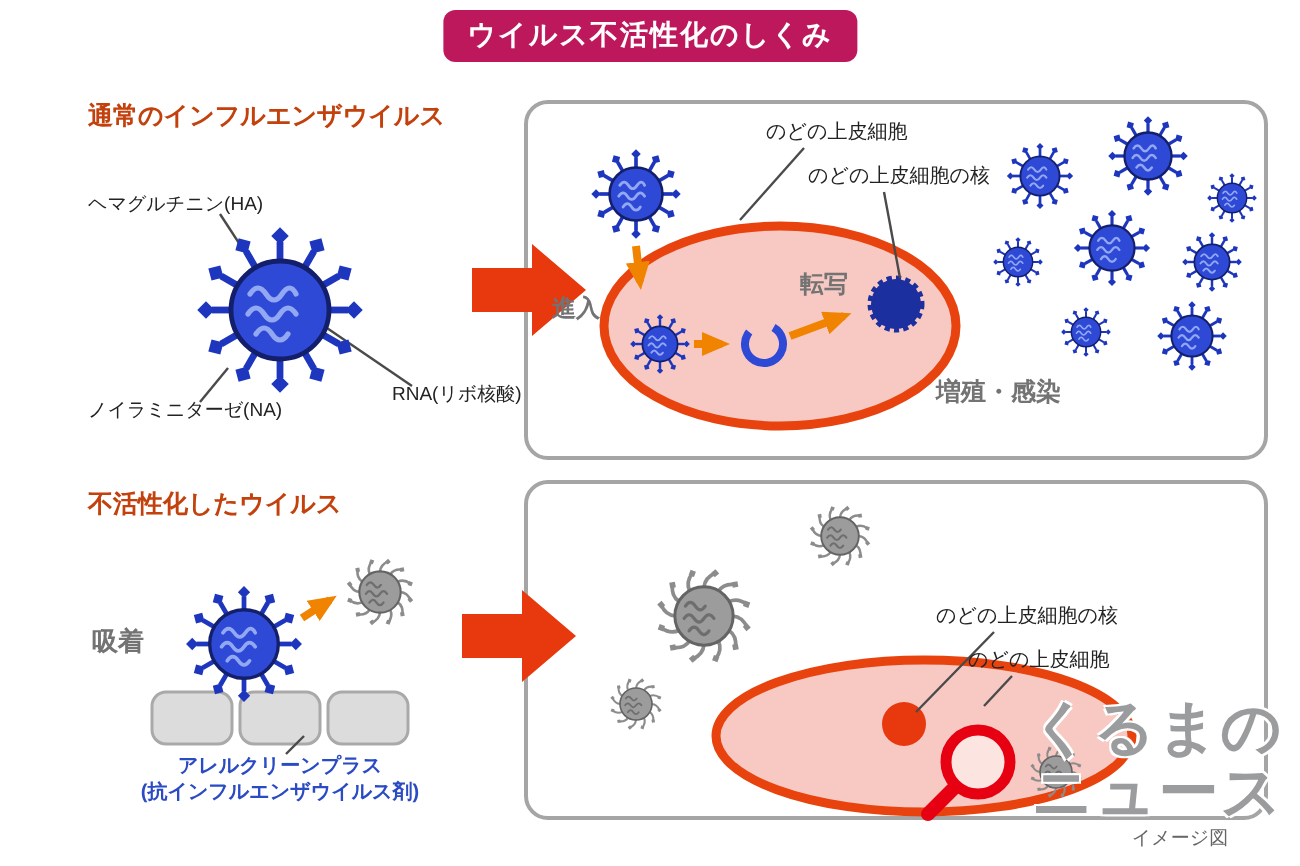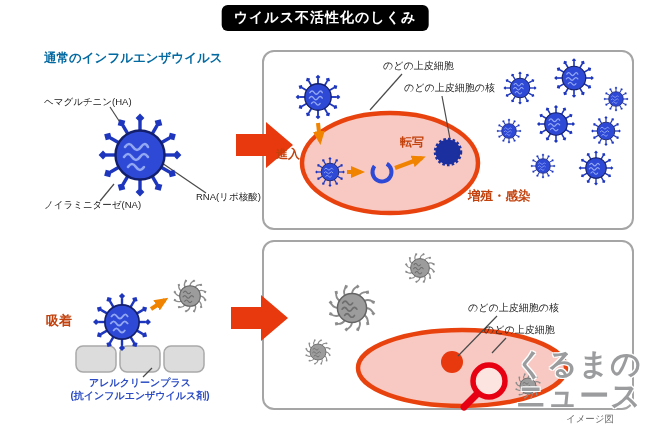--- a/index.html
+++ b/index.html
@@ -3,26 +3,26 @@
 <meta charset="utf-8">
 <style>
   * { margin:0; padding:0; box-sizing:border-box; }
   html,body { background:#fff; }
   body { font-family:"Liberation Sans","DejaVu Sans",sans-serif; }
   .stage { position:relative; width:650px; height:433px; background:#fff; overflow:hidden; }
   .panel { position:absolute; border:2.5px solid #a5a5a5; border-radius:12px; background:#fff; z-index:0; }
   .overlay { position:absolute; left:0; top:0; z-index:1; pointer-events:none; }
   .lbl { position:absolute; z-index:2; white-space:nowrap; color:#222; }
   .title-badge { position:absolute; z-index:2; left:50%; top:5px; transform:translateX(-50%);
-    background:#000000; color:#fff; font-size:14px; font-weight:bold; padding:4px 12px;
+    background:#be185d; color:#fff; font-size:14px; font-weight:bold; padding:4px 12px;
     border-radius:6px; letter-spacing:1px; white-space:nowrap; }
-  .heading { font-size:12.5px; font-weight:bold; color:#0369a1; }
+  .heading { font-size:12.5px; font-weight:bold; color:#c2410c; }
   .small { font-size:9.5px; color:#222; }
   .tag { font-size:10px; color:#222; }
-  .red { color:#c2410c; font-weight:bold; }
+  .red { color:#737373; font-weight:bold; }
   .blue-note { color:#2a4bc4; font-weight:bold; font-size:10px; text-align:center; }
   .caption { font-size:9.5px; color:#666; }
   .logo-text { position:absolute; z-index:3; font-weight:bold; color:#9b9c9e; font-size:30px;
     letter-spacing:1px; white-space:nowrap;
     text-shadow:-1px -1px 0 #fff, 1px -1px 0 #fff, -1px 1px 0 #fff, 1px 1px 0 #fff; }
 </style>
 </head>
 <body>
 
 <div class="stage">
@@ -151,20 +151,21 @@
   <div class="lbl small" style="left:44px; top:199px;">ノイラミニターゼ(NA)</div>
   <div class="lbl small" style="left:44px; top:96px;">ヘマグルチニン(HA)</div>
   <div class="lbl small" style="left:196px; top:191px;">RNA(リボ核酸)</div>
 
   <div class="lbl tag" style="left:383px; top:59px;">のどの上皮細胞</div>
   <div class="lbl tag" style="left:404px; top:81px;">のどの上皮細胞の核</div>
   <div class="lbl red" style="left:276px; top:146px; font-size:12px;">進入</div>
   <div class="lbl red" style="left:400px; top:134px; font-size:12px;">転写</div>
   <div class="lbl red" style="left:468px; top:188px; font-size:12.5px;">増殖・感染</div>
 
+  <div class="lbl heading" style="left:44px; top:244px;">不活性化したウイルス</div>
   <div class="lbl red" style="left:46px; top:312px; font-size:13px;">吸着</div>
   <div class="lbl blue-note" style="left:52px; top:376px; width:176px;">アレルクリーンプラス</div>
   <div class="lbl blue-note" style="left:52px; top:389px; width:176px;">(抗インフルエンザウイルス剤)</div>
 
   <div class="lbl tag" style="left:468px; top:301px;">のどの上皮細胞の核</div>
   <div class="lbl tag" style="left:484px; top:323px;">のどの上皮細胞</div>
 
   <div class="lbl caption" style="left:540px; top:413px; width:100px; text-align:center;">イメージ図</div>
 
   <div class="logo-text" style="right:8px; top:344px;">くるまの</div>

